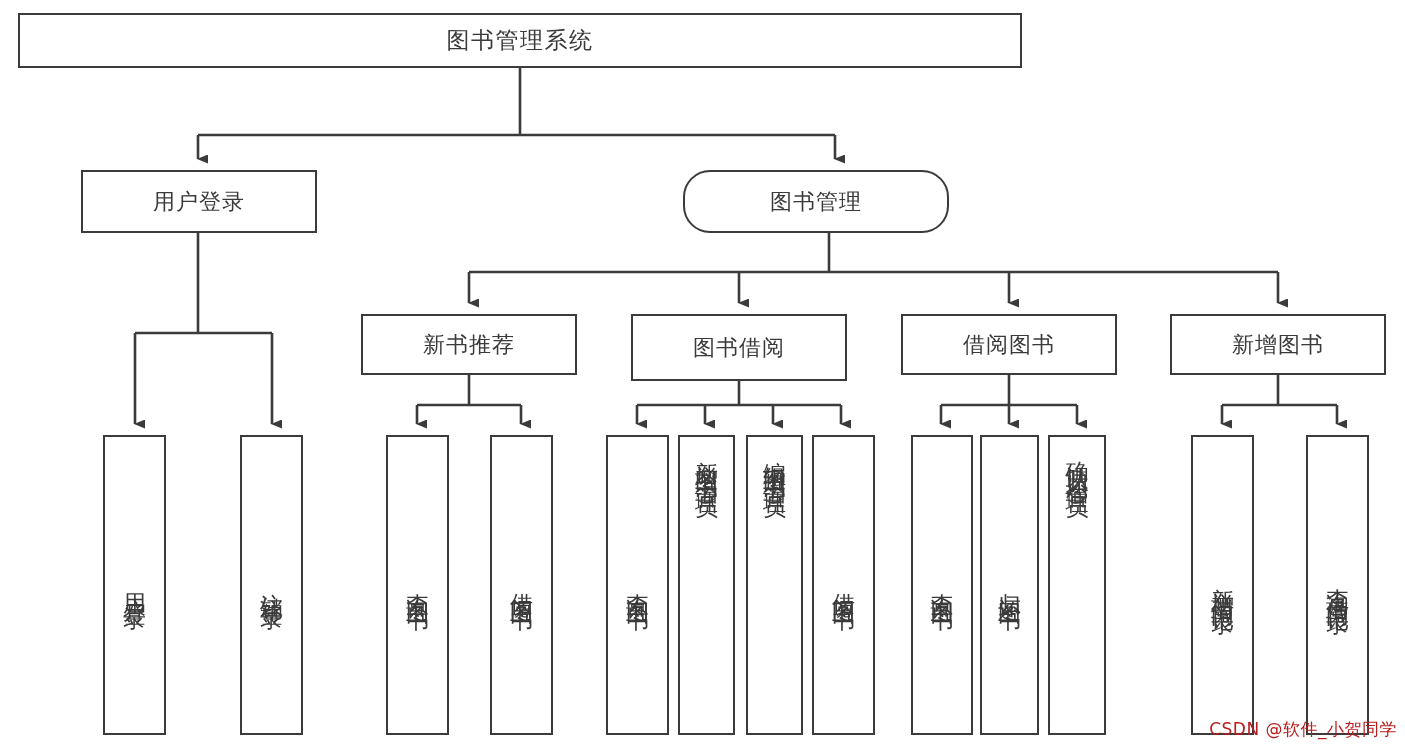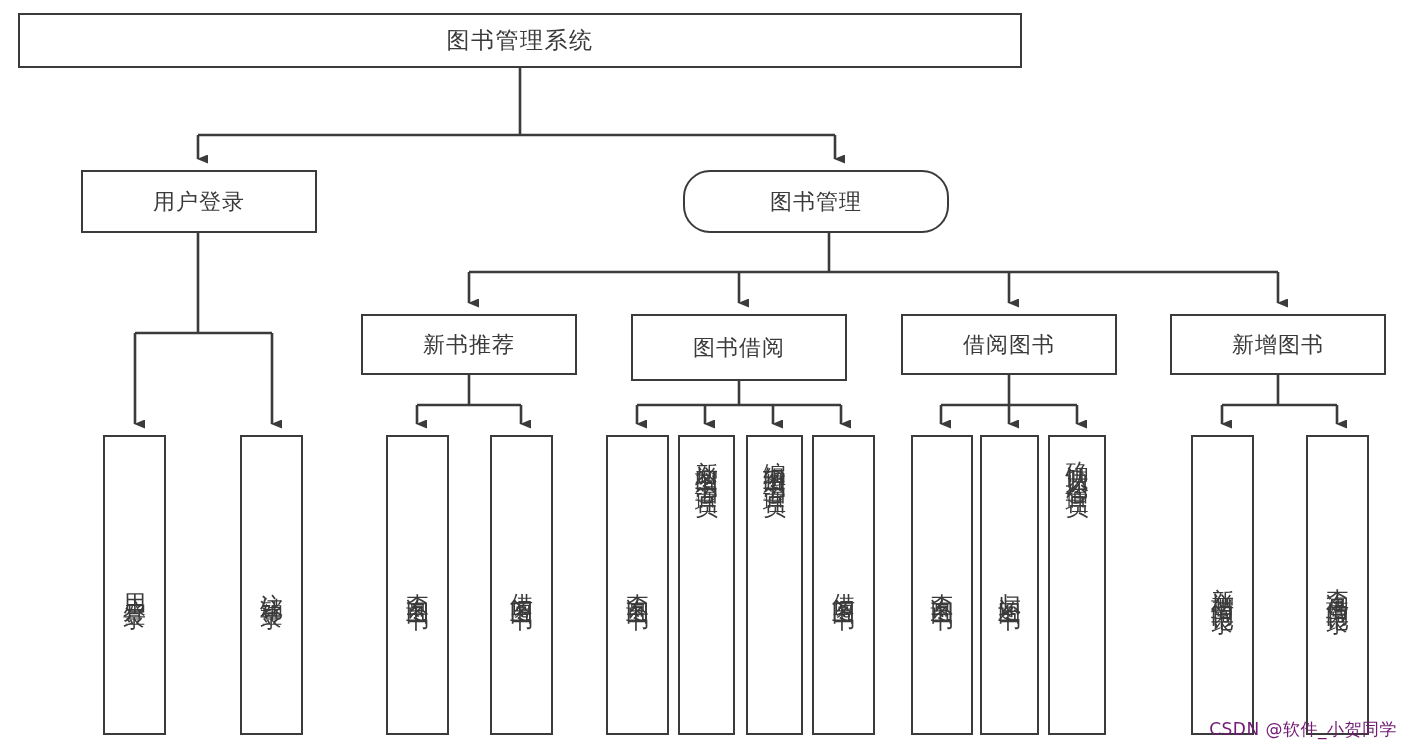--- a/index.html
+++ b/index.html
@@ -69,21 +69,21 @@
   }
   .node.vert.mid-text {
     align-items: center;
     padding-top: 0;
   }
   #watermark {
     position: absolute;
     right: 8px;
     bottom: 6px;
     font-size: 17px;
-    color: #701a75;
+    color: #b91c1c;
     letter-spacing: 0.5px;
     white-space: nowrap;
     font-family: "DejaVu Sans", "Liberation Sans", sans-serif;
   }
 </style>
 </head>
 <body>
 
 <div id="diagram-root">
 

